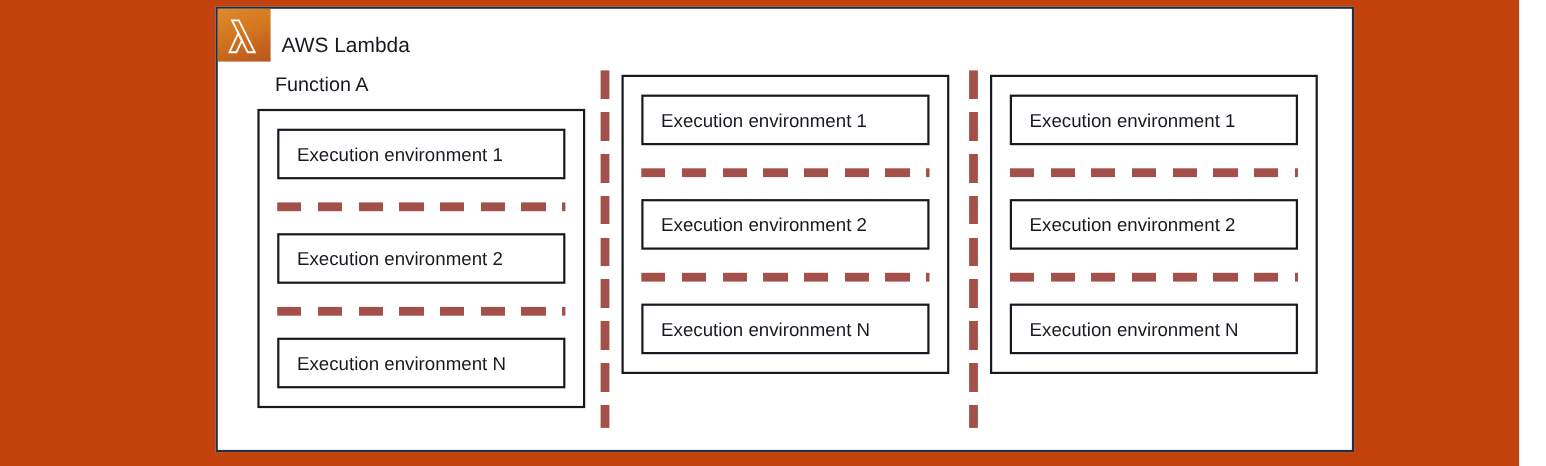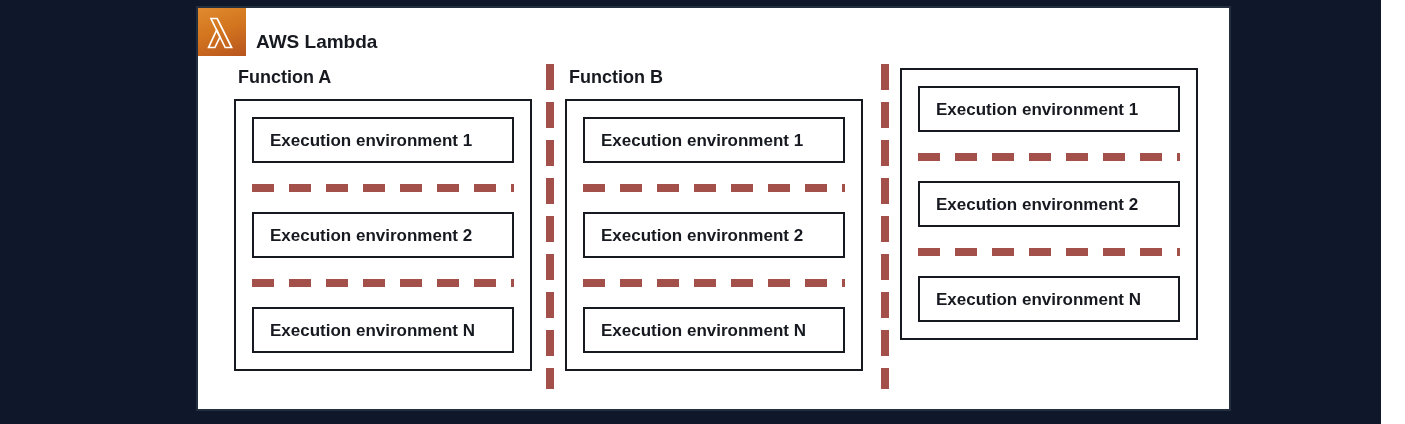--- a/index.html
+++ b/index.html
@@ -10,23 +10,22 @@
   }
   body {
     font-family: "Liberation Sans", sans-serif;
     -webkit-font-smoothing: antialiased;
   }
 
   #canvas {
     position: relative;
     width: 1381px;
     height: 424px;
-    background: #0f172a;
+    background: #c2410c;
     overflow: hidden;
-    font-weight: bold;
   }
 
   
   .lambda-container {
     position: absolute;
     left: 196px;
     top: 6px;
     width: 1035px;
     height: 405px;
     border: 2px solid #232f3e;
@@ -67,21 +66,21 @@
     width: 298px;
   }
   .function-col.col-a { left: 36px; }
   .function-col.col-b { left: 367px; }
   .function-col.col-c { left: 702px; }
 
   .function-label {
     font-size: 18px;
     color: #16191f;
     line-height: 1;
-    margin: 0 0 13px 4px;
+    margin: 0 0 13px 16px;
     white-space: nowrap;
   }
 
   .function-box {
     border: 2px solid #16191f;
     box-sizing: border-box;
     width: 298px;
     height: 272px;
     background: #ffffff;
     padding: 16px 16px;
@@ -167,21 +166,20 @@
           <span>Execution environment 2</span>
         </div>
         <div class="h-divider"></div>
         <div class="env-box">
           <span>Execution environment N</span>
         </div>
       </div>
     </div>
 
     <div class="function-col col-b">
-      <div class="function-label">Function B</div>
       <div class="function-box">
         <div class="env-box">
           <span>Execution environment 1</span>
         </div>
         <div class="h-divider"></div>
         <div class="env-box">
           <span>Execution environment 2</span>
         </div>
         <div class="h-divider"></div>
         <div class="env-box">

